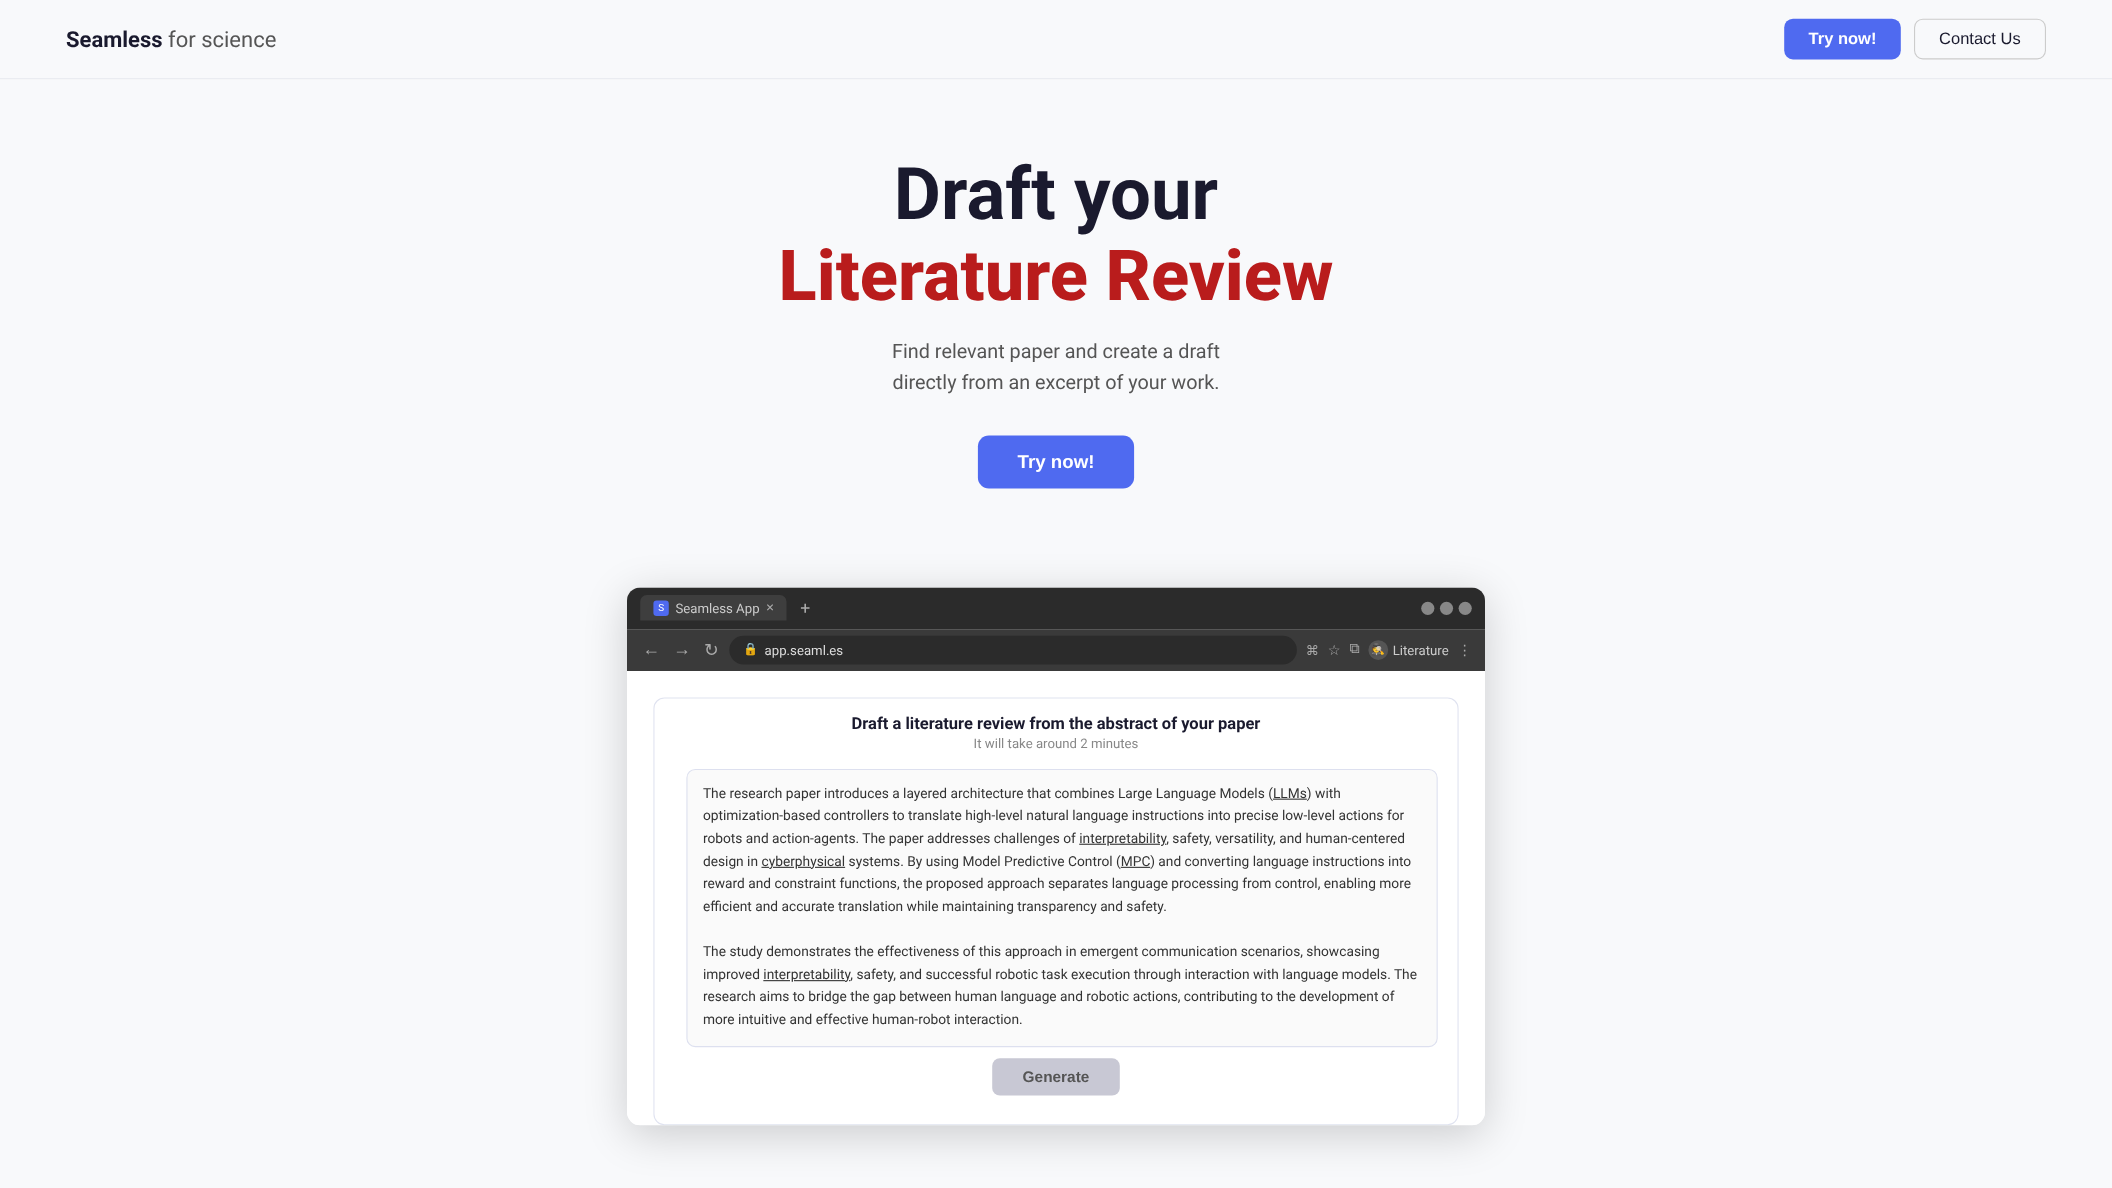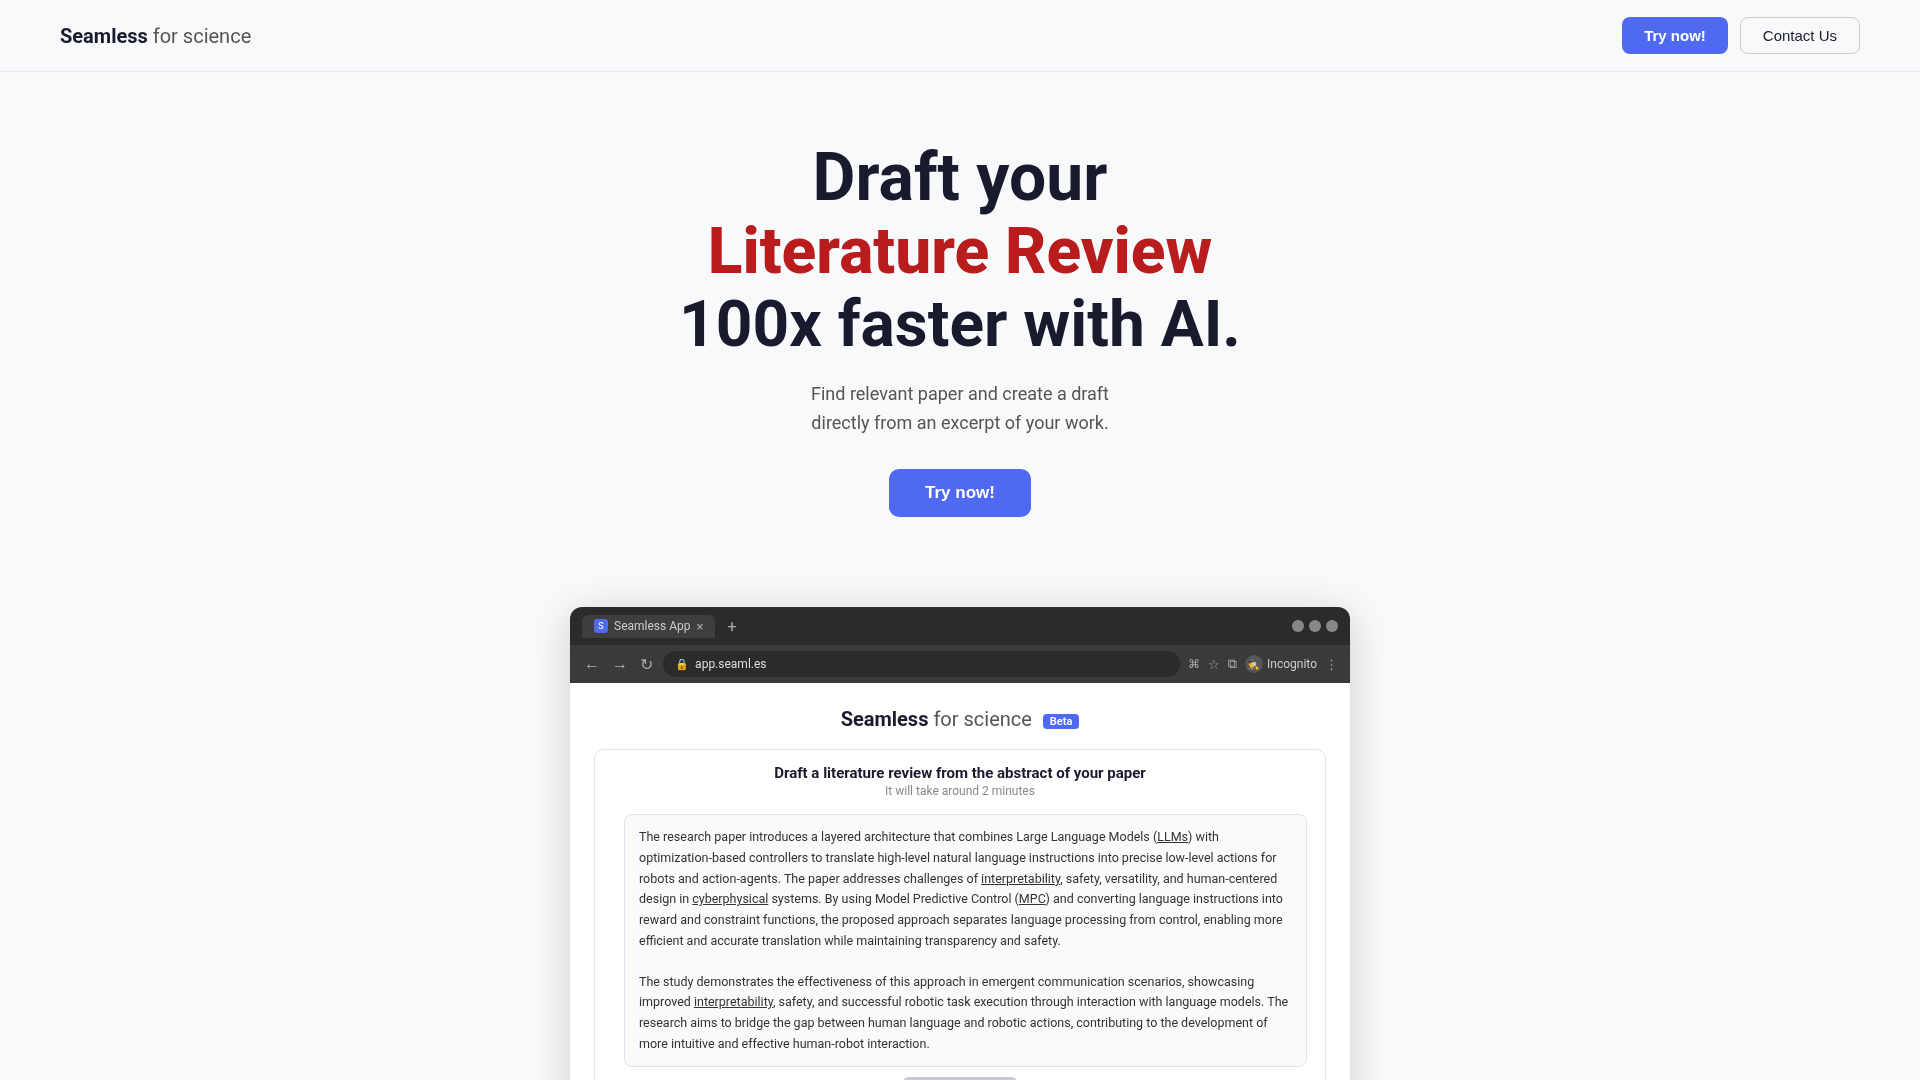--- a/index.html
+++ b/index.html
@@ -283,21 +283,20 @@
   </div>
   <div class="nav-buttons">
     <button class="btn-primary">Try now!</button>
     <button class="btn-outline">Contact Us</button>
   </div>
 </nav>
 
 <section class="hero">
   <div class="hero-line1">Draft your</div>
   <div class="hero-line2">Literature Review</div>
-  <div class="hero-line3">100x faster with AI.</div>
   <div class="hero-subtitle">
     <span>Find relevant paper and create a draft</span><br>
     <span>directly from an excerpt of your work.</span>
   </div>
   <div class="hero-cta">
     <button class="btn-primary">Try now!</button>
   </div>
 </section>
 
 <div class="browser-wrap">
@@ -323,31 +322,27 @@
     <div class="browser-address">
       <span class="lock-icon">🔒</span>
       <span>app.seaml.es</span>
     </div>
     <div class="browser-toolbar-right">
       <span style="font-size:12px;">⌘</span>
       <span>☆</span>
       <span>⧉</span>
       <div class="incognito-badge">
         <div class="incognito-icon">🕵</div>
-        <span>Incognito</span>
+        <span>Literature</span>
       </div>
       <span>⋮</span>
     </div>
   </div>
 
   <div class="browser-content">
-    <div class="app-header">
-      <span style="font-weight:700;">Seamless</span><span style="font-weight:400;color:#555;"> for science</span>
-      <span class="beta-badge">Beta</span>
-    </div>
 
     <div class="draft-card">
       <div class="draft-card-header">
         <div class="draft-card-title">Draft a literature review from the abstract of your paper</div>
         <div class="draft-card-subtitle">It will take around 2 minutes</div>
       </div>
       <div class="draft-card-body">
         <div class="abstract-text">The research paper introduces a layered architecture that combines Large Language Models (<u>LLMs</u>) with optimization-based controllers to translate high-level natural language instructions into precise low-level actions for robots and action-agents. The paper addresses challenges of <u>interpretability</u>, safety, versatility, and human-centered design in <u>cyberphysical</u> systems. By using Model Predictive Control (<u>MPC</u>) and converting language instructions into reward and constraint functions, the proposed approach separates language processing from control, enabling more efficient and accurate translation while maintaining transparency and safety.<br><br>The study demonstrates the effectiveness of this approach in emergent communication scenarios, showcasing improved <u>interpretability</u>, safety, and successful robotic task execution through interaction with language models. The research aims to bridge the gap between human language and robotic actions, contributing to the development of more intuitive and effective human-robot interaction.</div>
         <div class="generate-row">
           <button class="btn-generate">Generate</button>

